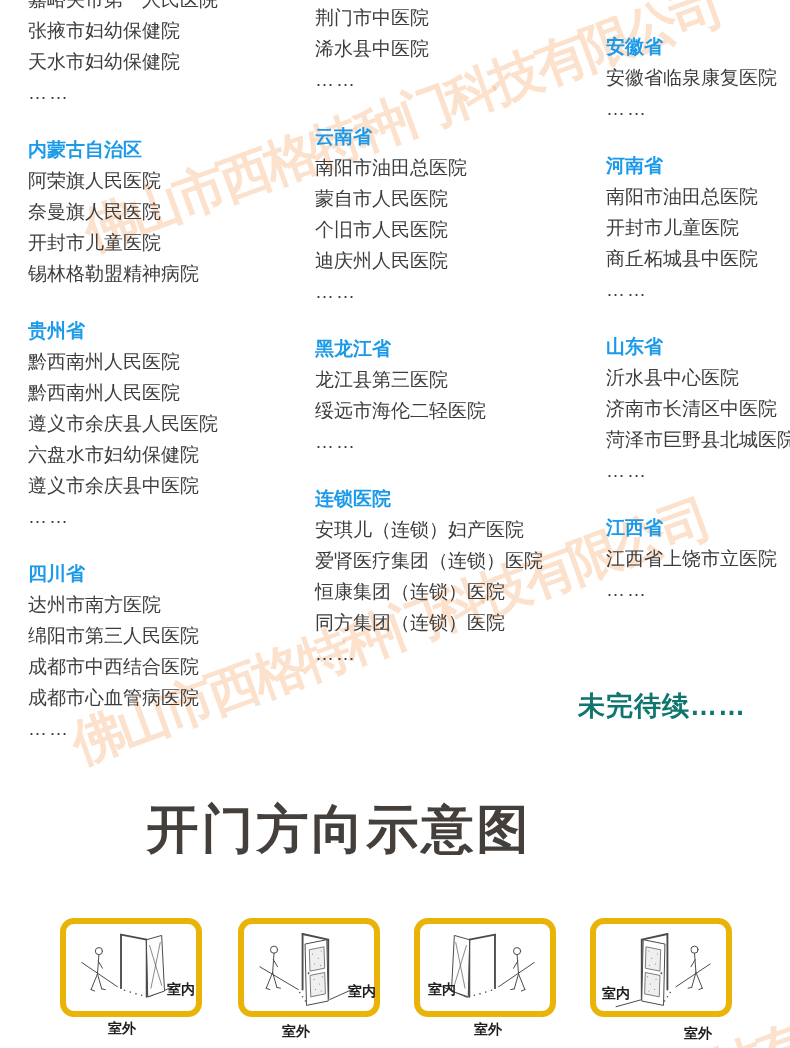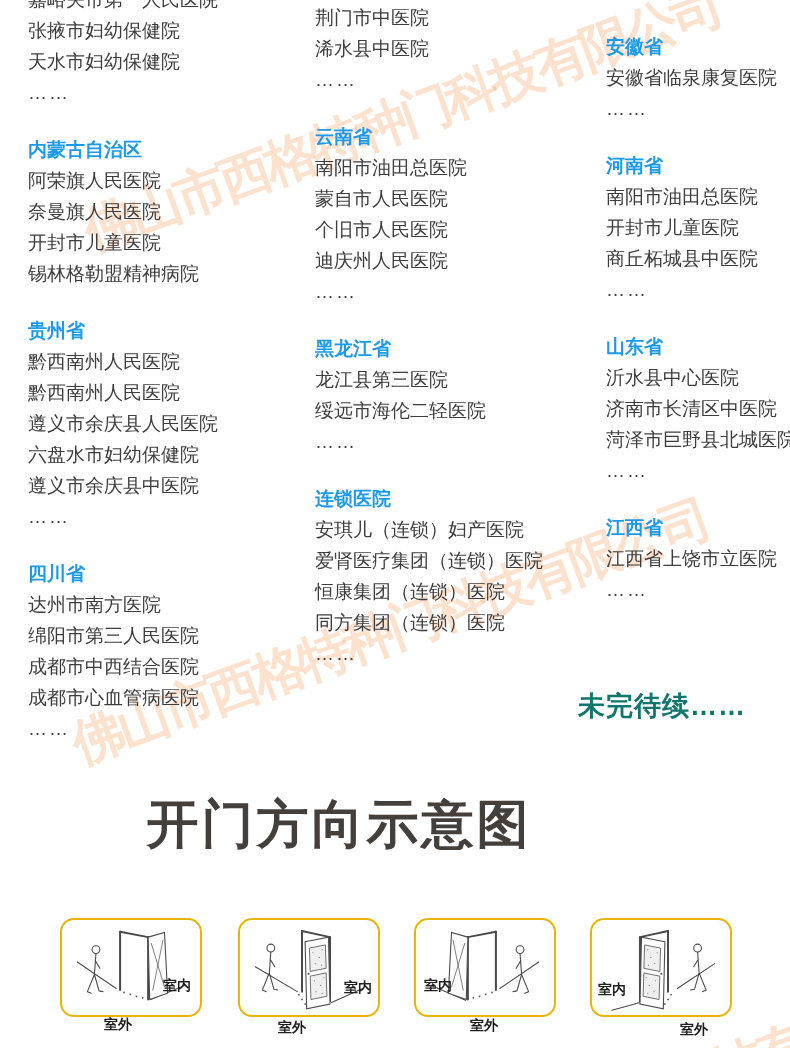--- a/index.html
+++ b/index.html
@@ -25,25 +25,25 @@
   .group-header{color:#1b9ae9;font-weight:bold;font-size:19px;line-height:31px;}
   .hospital-item{color:#3d3d3d;font-size:19px;line-height:31px;}
   .ellipsis{color:#3d3d3d;font-size:19px;line-height:31px;letter-spacing:2px;}
   .to-be-continued{
     position:absolute;left:578px;top:688px;font-size:27px;font-weight:bold;
     color:#0f766e;letter-spacing:1px;
   }
   
   .section-title{
     position:absolute;left:0;top:798px;width:678px;text-align:center;
-    font-size:52px;line-height:62px;font-weight:bold;color:#443f3b;letter-spacing:3px;font-family:Liberation Mono, monospace;
+    font-size:52px;line-height:62px;font-weight:bold;color:#443f3b;letter-spacing:3px;
   }
   .diagram-box{
     position:absolute;top:918px;width:142px;height:99px;background:#fff;
-    border:2px solid #eab308;border-radius:14px;box-sizing:border-box;
+    border:6px solid #eab308;border-radius:14px;box-sizing:border-box;
   }
   .db-1{left:60px;} .db-2{left:238px;} .db-3{left:414px;} .db-4{left:590px;}
   .diagram-box svg{position:absolute;left:0;top:0;width:100%;height:100%;}
   .d-label{
     position:absolute;font-family:"Liberation Serif","DejaVu Serif",serif;
     font-weight:bold;font-size:14px;color:#1f1f1f;line-height:16px;white-space:nowrap;
   }
 </style>
 </head>
 <body>

